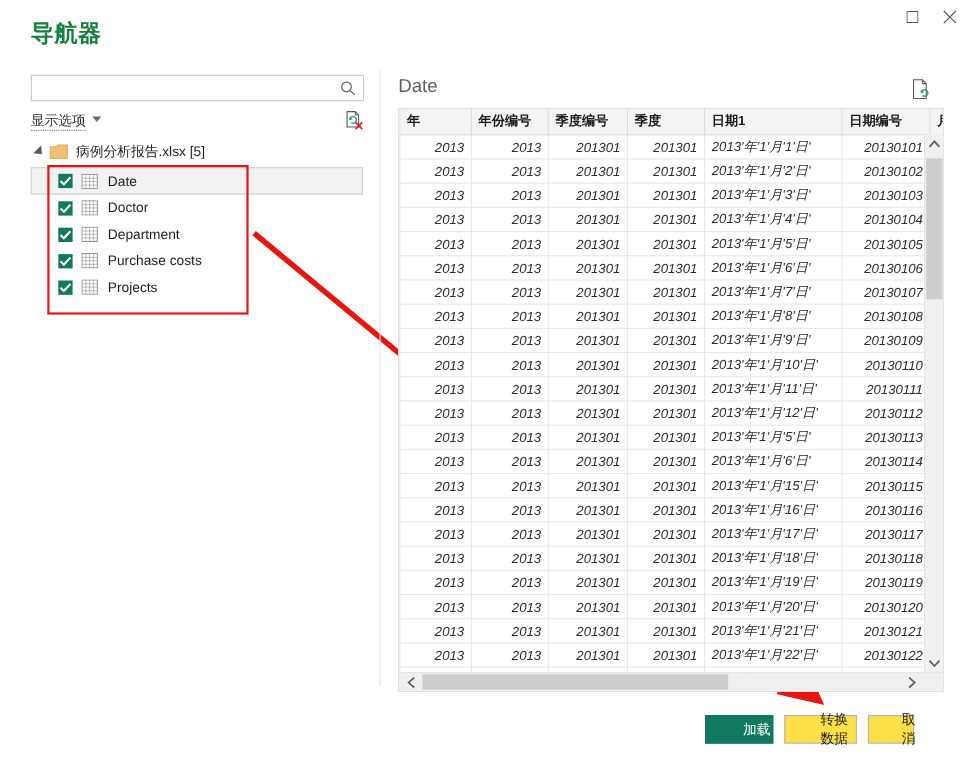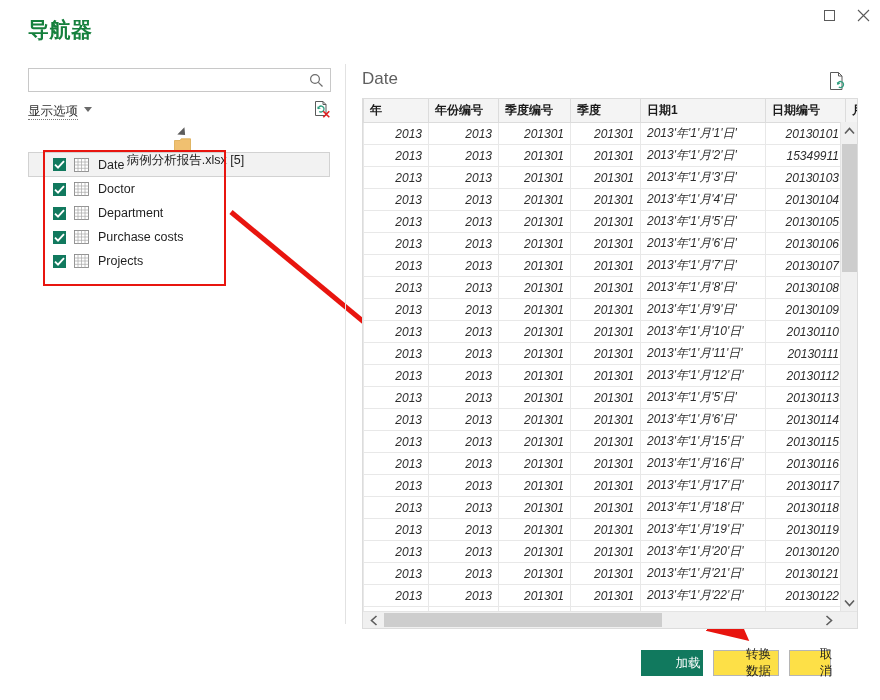--- a/index.html
+++ b/index.html
@@ -58,21 +58,21 @@
     border-top: 5px solid #6a6a6a; vertical-align: 3px;
   }
   .refresh-cancel-ico {
     position: absolute; right: 0; top: -1px; width: 19px; height: 19px;
   }
 
   
   .tree { position: absolute; left: 28px; top: 128px; width: 310px; }
   .tree-root {
     display: flex; align-items: center; height: 20px; padding-left: 5px;
-    font-size: 12.5px; color: #1f1f1f; flex-direction: column;
+    font-size: 12.5px; color: #1f1f1f;
   }
   .tri {
     width: 0; height: 0; margin-right: 6px;
     border-top: 5px solid transparent; border-bottom: 5px solid transparent;
     border-left: 6px solid #5c5c5c;
     transform: rotate(45deg);
   }
   .folder-ico { width: 17px; height: 14px; margin-right: 7px; }
   .tree-children { margin-top: 4px; }
   .tree-item {
@@ -334,21 +334,21 @@
             <td class="txt">2013'年'1'月'1'日'</td>
             <td class="num">20130101</td>
             <td class="num"></td>
           </tr>
           <tr>
             <td class="num">2013</td>
             <td class="num">2013</td>
             <td class="num">201301</td>
             <td class="num">201301</td>
             <td class="txt">2013'年'1'月'2'日'</td>
-            <td class="num">15349911</td>
+            <td class="num">20130102</td>
             <td class="num"></td>
           </tr>
           <tr>
             <td class="num">2013</td>
             <td class="num">2013</td>
             <td class="num">201301</td>
             <td class="num">201301</td>
             <td class="txt">2013'年'1'月'3'日'</td>
             <td class="num">20130103</td>
             <td class="num"></td>

